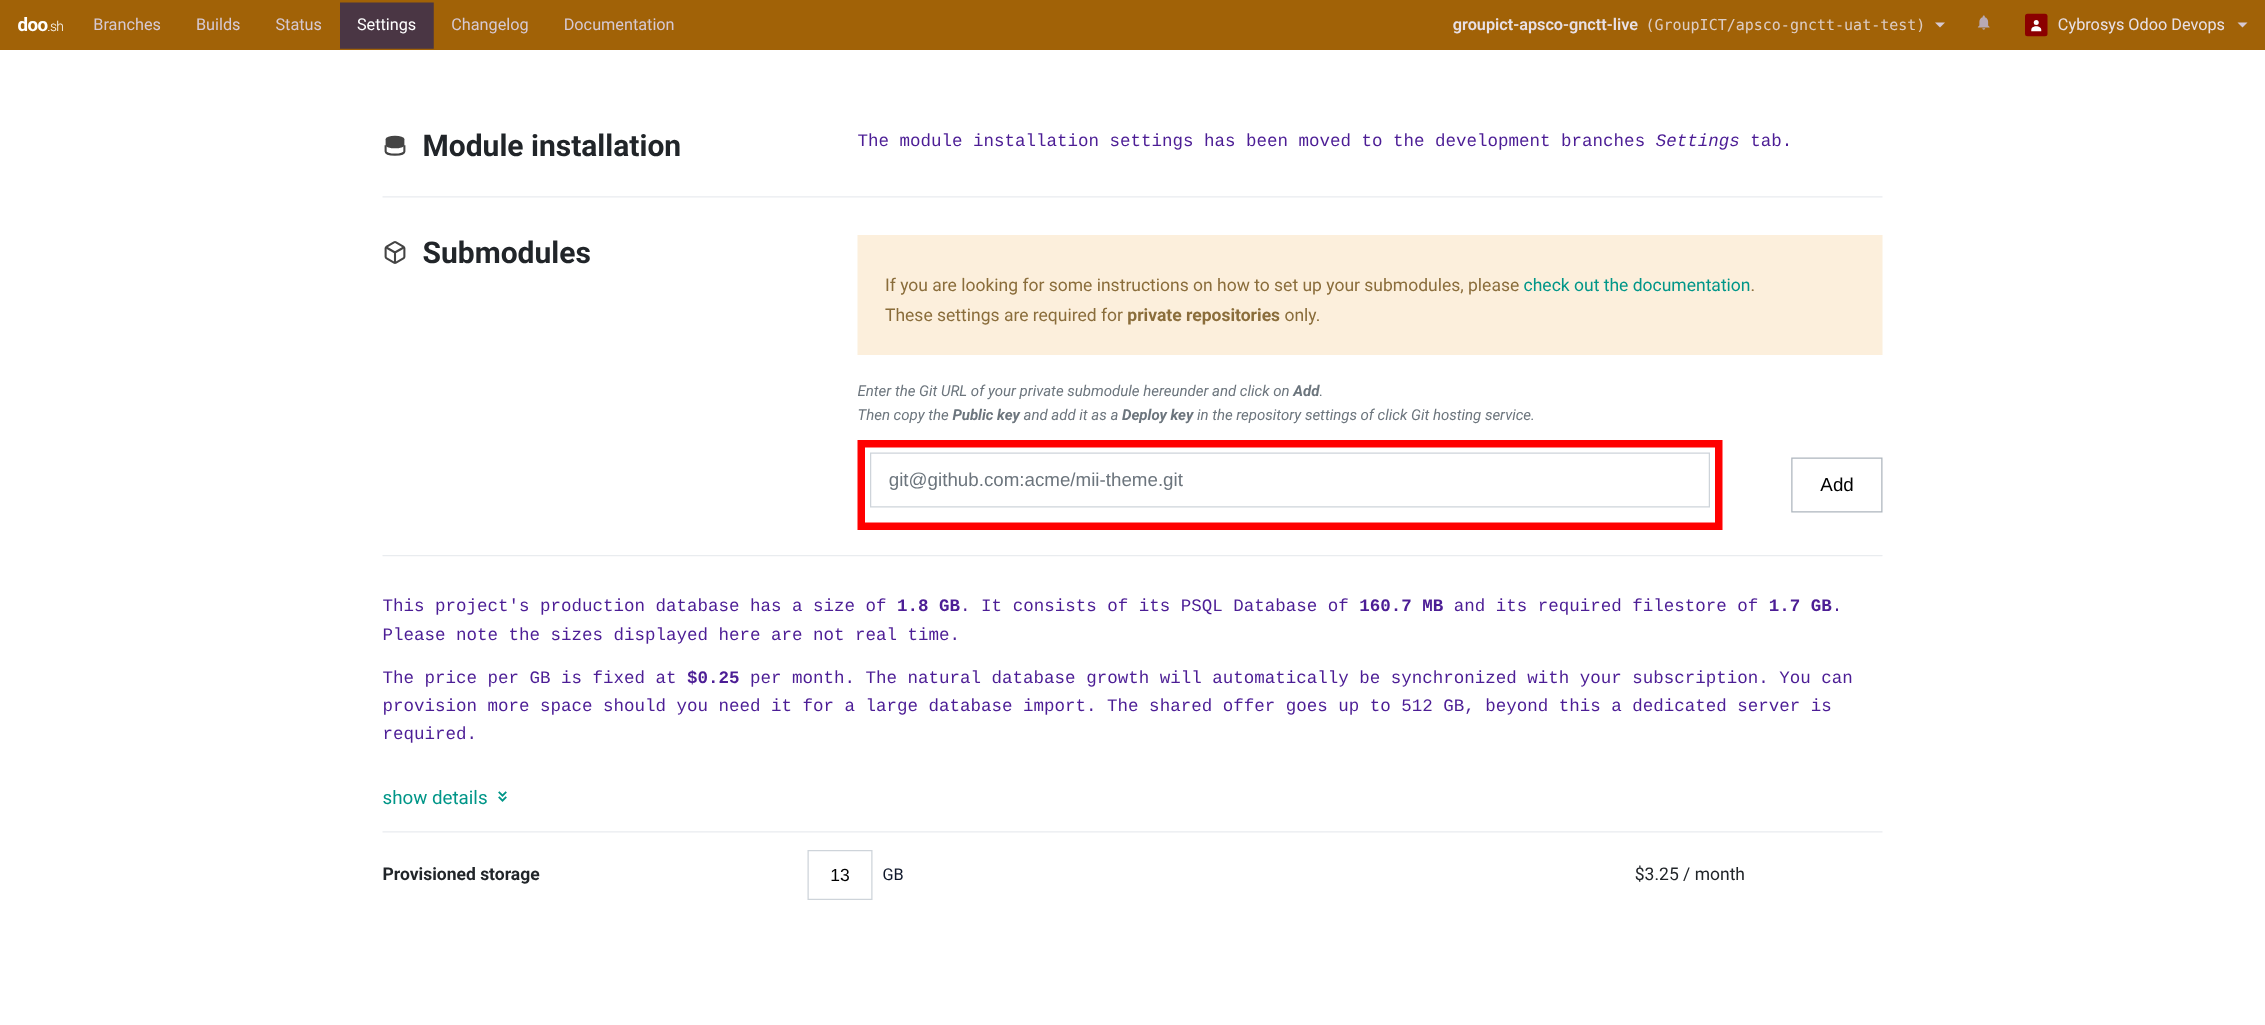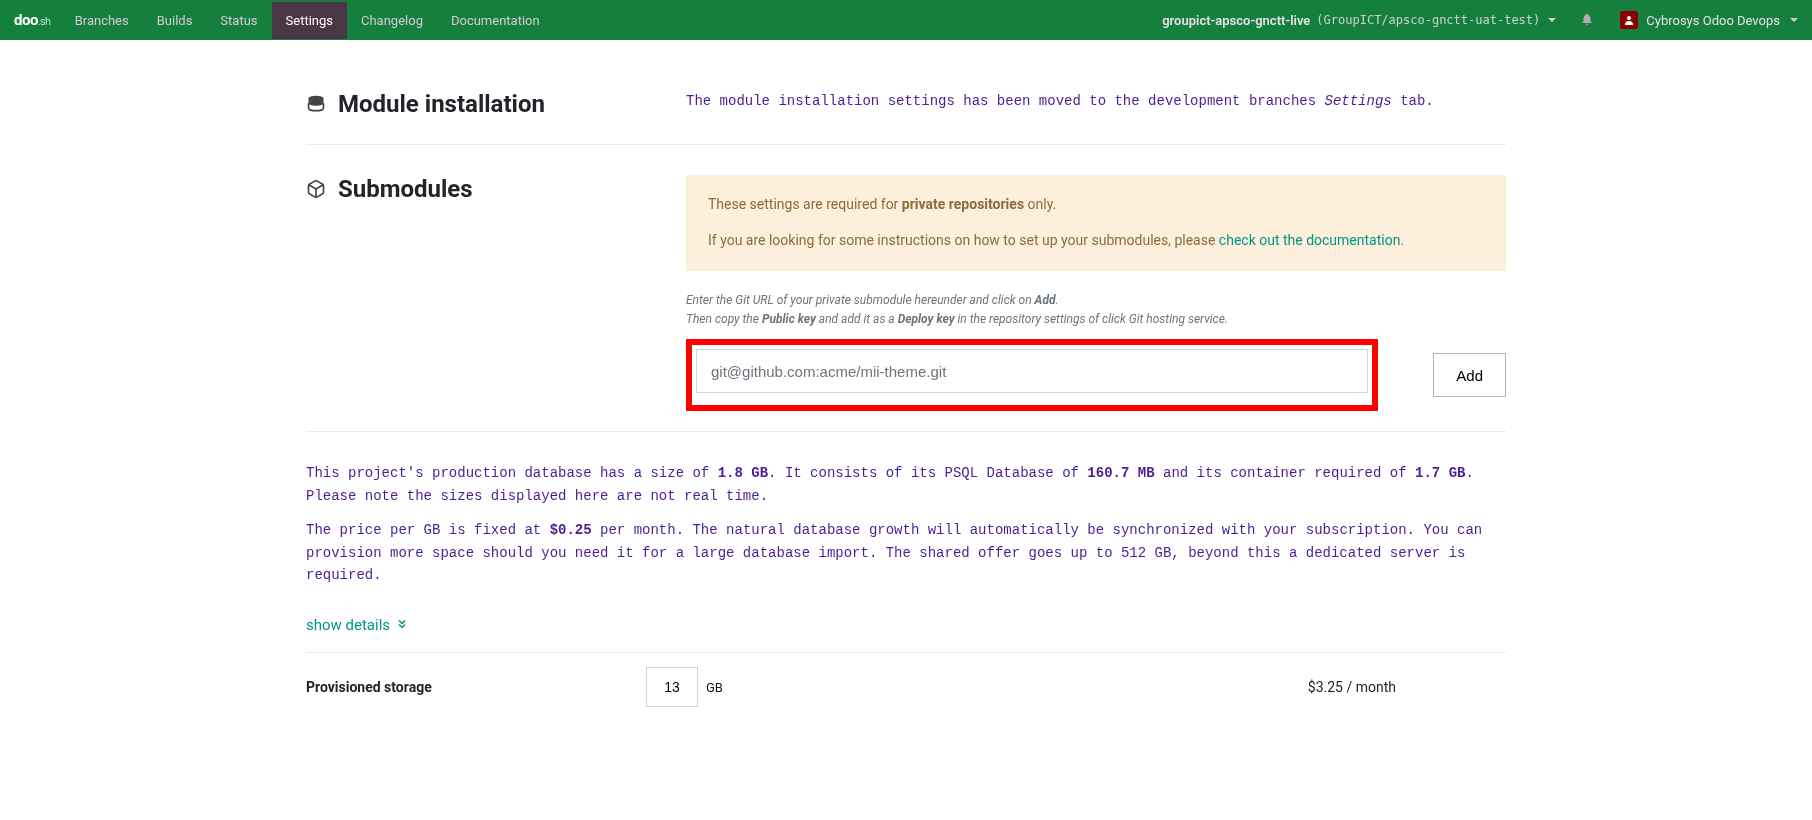--- a/index.html
+++ b/index.html
@@ -1,32 +1,32 @@
 <!DOCTYPE html>
 <html><head>
 <meta charset="utf-8">
 <style>
 * { box-sizing: border-box; margin: 0; padding: 0; }
 body { font-family: -apple-system, BlinkMacSystemFont, "Segoe UI", Roboto, "Helvetica Neue", Arial, sans-serif; background: #fff; color: #212529; font-size: 14px; }
-.navbar { background: #15803d; height: 40px; display: flex; align-items: center; padding: 16px 4px; color: #fff; }
+.navbar { background: #a16207; height: 40px; display: flex; align-items: center; padding: 16px 4px; color: #fff; }
 .navbar-brand { font-weight: bold; font-size: 15px; padding: 0 10px; letter-spacing: -0.5px; }
 .navbar-brand .sh { font-weight: 300; font-size: 11px; }
 .nav-item { padding: 11px 14px; color: #d6c9d3; font-size: 13px; cursor: pointer; }
 .nav-item.active { background: #4a3644; color: #fff; }
 .nav-spacer { flex: 1; }
 .project-name { font-size: 13px; color: #e8e0e6; padding: 0 8px; display: flex; align-items: center; gap: 6px; }
 .project-name .bold { font-weight: 600; }
 .project-name .mono { font-family: monospace; font-size: 12px; opacity: 0.85; }
 .caret { width: 0; height: 0; border-left: 4px solid transparent; border-right: 4px solid transparent; border-top: 4px solid #d6c9d3; display: inline-block; margin-left: 2px; }
 .bell-icon { padding: 0 16px; color: #b8a9b4; cursor: pointer; }
 .user-area { display: flex; align-items: center; gap: 8px; padding: 0 10px; cursor: pointer; }
 .user-avatar { width: 18px; height: 18px; background: #8b0000; border-radius: 2px; display: inline-flex; align-items: center; justify-content: center; font-size: 10px; color: #fff; }
 .user-name { font-size: 13px; color: #e8e0e6; white-space: nowrap; }
 
-.container { max-width: 1280px; margin: 0 auto; padding: 20px 40px; }
+.container { max-width: 1280px; margin: 13px auto; padding: 20px 40px; }
 .section { display: flex; gap: 40px; padding: 30px 0 20px 0; border-bottom: 1px solid #e9ecef; }
 .section-title-col { width: 340px; flex-shrink: 0; display: flex; align-items: flex-start; gap: 12px; }
 .section-title-col h2 { font-size: 24px; font-weight: 700; color: #212529; }
 .section-icon { color: #444; margin-top: 4px; }
 .section-content { flex: 1; }
 .section-content p { color: #4c1d95; line-height: 1.6; margin-bottom: 12px; font-family: Liberation Mono, monospace; }
 
 .alert-warning { background: #fcefdc; color: #8a6d3b; padding: 18px 22px; margin-bottom: 20px; line-height: 1.7; }
 .alert-warning a { color: #009688; text-decoration: none; }
 .alert-warning b { font-weight: 700; }
@@ -112,44 +112,44 @@
         <svg width="20" height="20" viewBox="0 0 24 24" fill="none" stroke="currentColor" stroke-width="2">
             <path d="M21 16V8a2 2 0 0 0-1-1.73l-7-4a2 2 0 0 0-2 0l-7 4A2 2 0 0 0 3 8v8a2 2 0 0 0 1 1.73l7 4a2 2 0 0 0 2 0l7-4A2 2 0 0 0 21 16z"></path>
             <polyline points="3.27 6.96 12 12.01 20.73 6.96"></polyline>
             <line x1="12" y1="22.08" x2="12" y2="12"></line>
           </svg>
       </span>
       <h2>Submodules</h2>
     </div>
     <div class="section-content">
       <div class="alert-warning">
+        <div style="margin-top:12px">
+          <span>If you are looking for some instructions on how to set up your submodules, please </span><a href="#">check out the documentation</a><span>.</span>
+        </div>
         <div>
           <span>These settings are required for </span><b>private repositories</b><span> only.</span>
-        </div>
-        <div style="margin-top:12px">
-          <span>If you are looking for some instructions on how to set up your submodules, please </span><a href="#">check out the documentation</a><span>.</span>
         </div>
       </div>
       <div class="help-text">
         <div><span>Enter the Git URL of your private submodule hereunder and click on </span><b>Add</b><span>.</span></div>
         <div><span>Then copy the </span><b>Public key</b><span> and add it as a </span><b>Deploy key</b><span> in the repository settings of click Git hosting service.</span></div>
       </div>
       <div class="input-row">
         <div class="highlight-box" style="flex:1">
           <input type="text" class="text-input" style="width: 100%;" placeholder="git@github.com:acme/mii-theme.git">
         </div>
         <button class="btn-add">Add</button>
       </div>
     </div>
   </div>
 
   <div class="section" style="border-bottom:none">
     <div class="section-content">
       <p>
-        <span>This project's production database has a size of </span><b>1.8 GB</b><span>. It consists of its PSQL Database of </span><b>160.7 MB</b><span> and its container required of </span><b>1.7 GB</b><span>. Please note the sizes displayed here are not real time.</span>
+        <span>This project's production database has a size of </span><b>1.8 GB</b><span>. It consists of its PSQL Database of </span><b>160.7 MB</b><span> and its required filestore of </span><b>1.7 GB</b><span>. Please note the sizes displayed here are not real time.</span>
       </p>
       <p>
         <span>The price per GB is fixed at </span><b>$0.25</b><span> per month. The natural database growth will automatically be synchronized with your subscription. You can provision more space should you need it for a large database import. The shared offer goes up to 512 GB, beyond this a dedicated server is required.</span>
       </p>
       <a href="#" class="show-details">
         <span>show details</span>
         <span class="chev-double">
           <svg width="12" height="12" viewBox="0 0 24 24" fill="none" stroke="currentColor" stroke-width="3">
               <polyline points="6 5 12 11 18 5"></polyline>
               <polyline points="6 13 12 19 18 13"></polyline>

